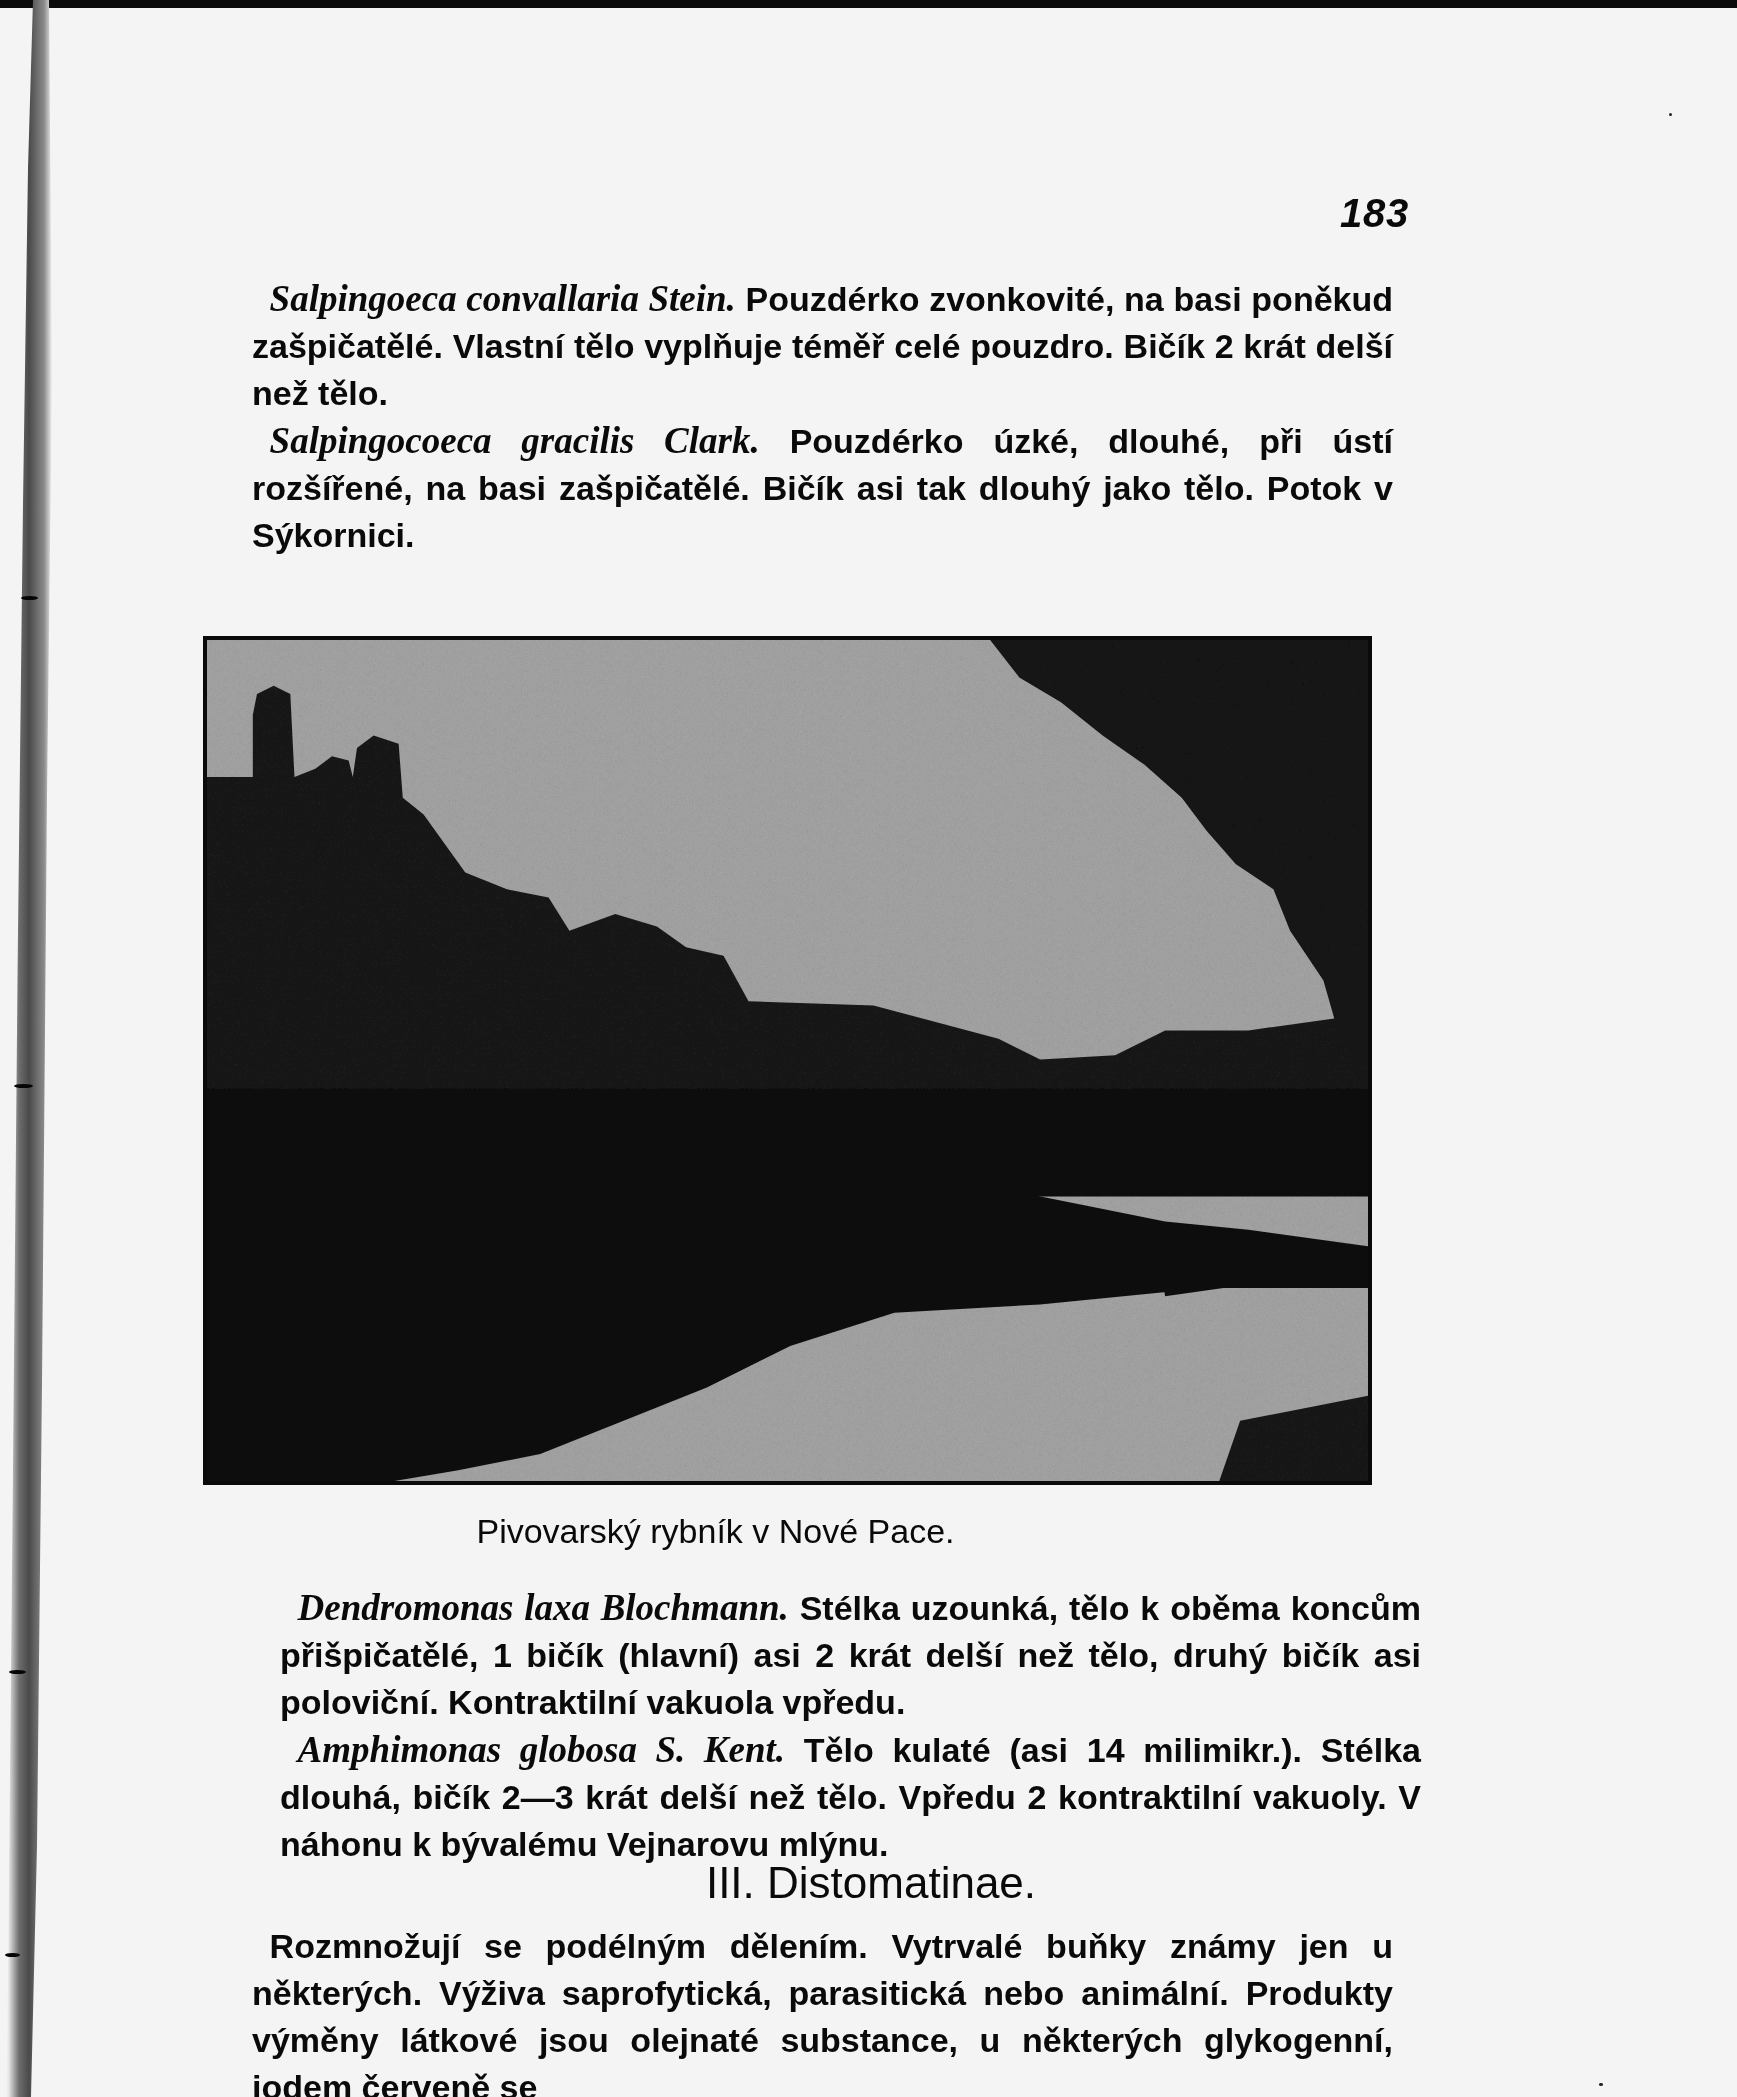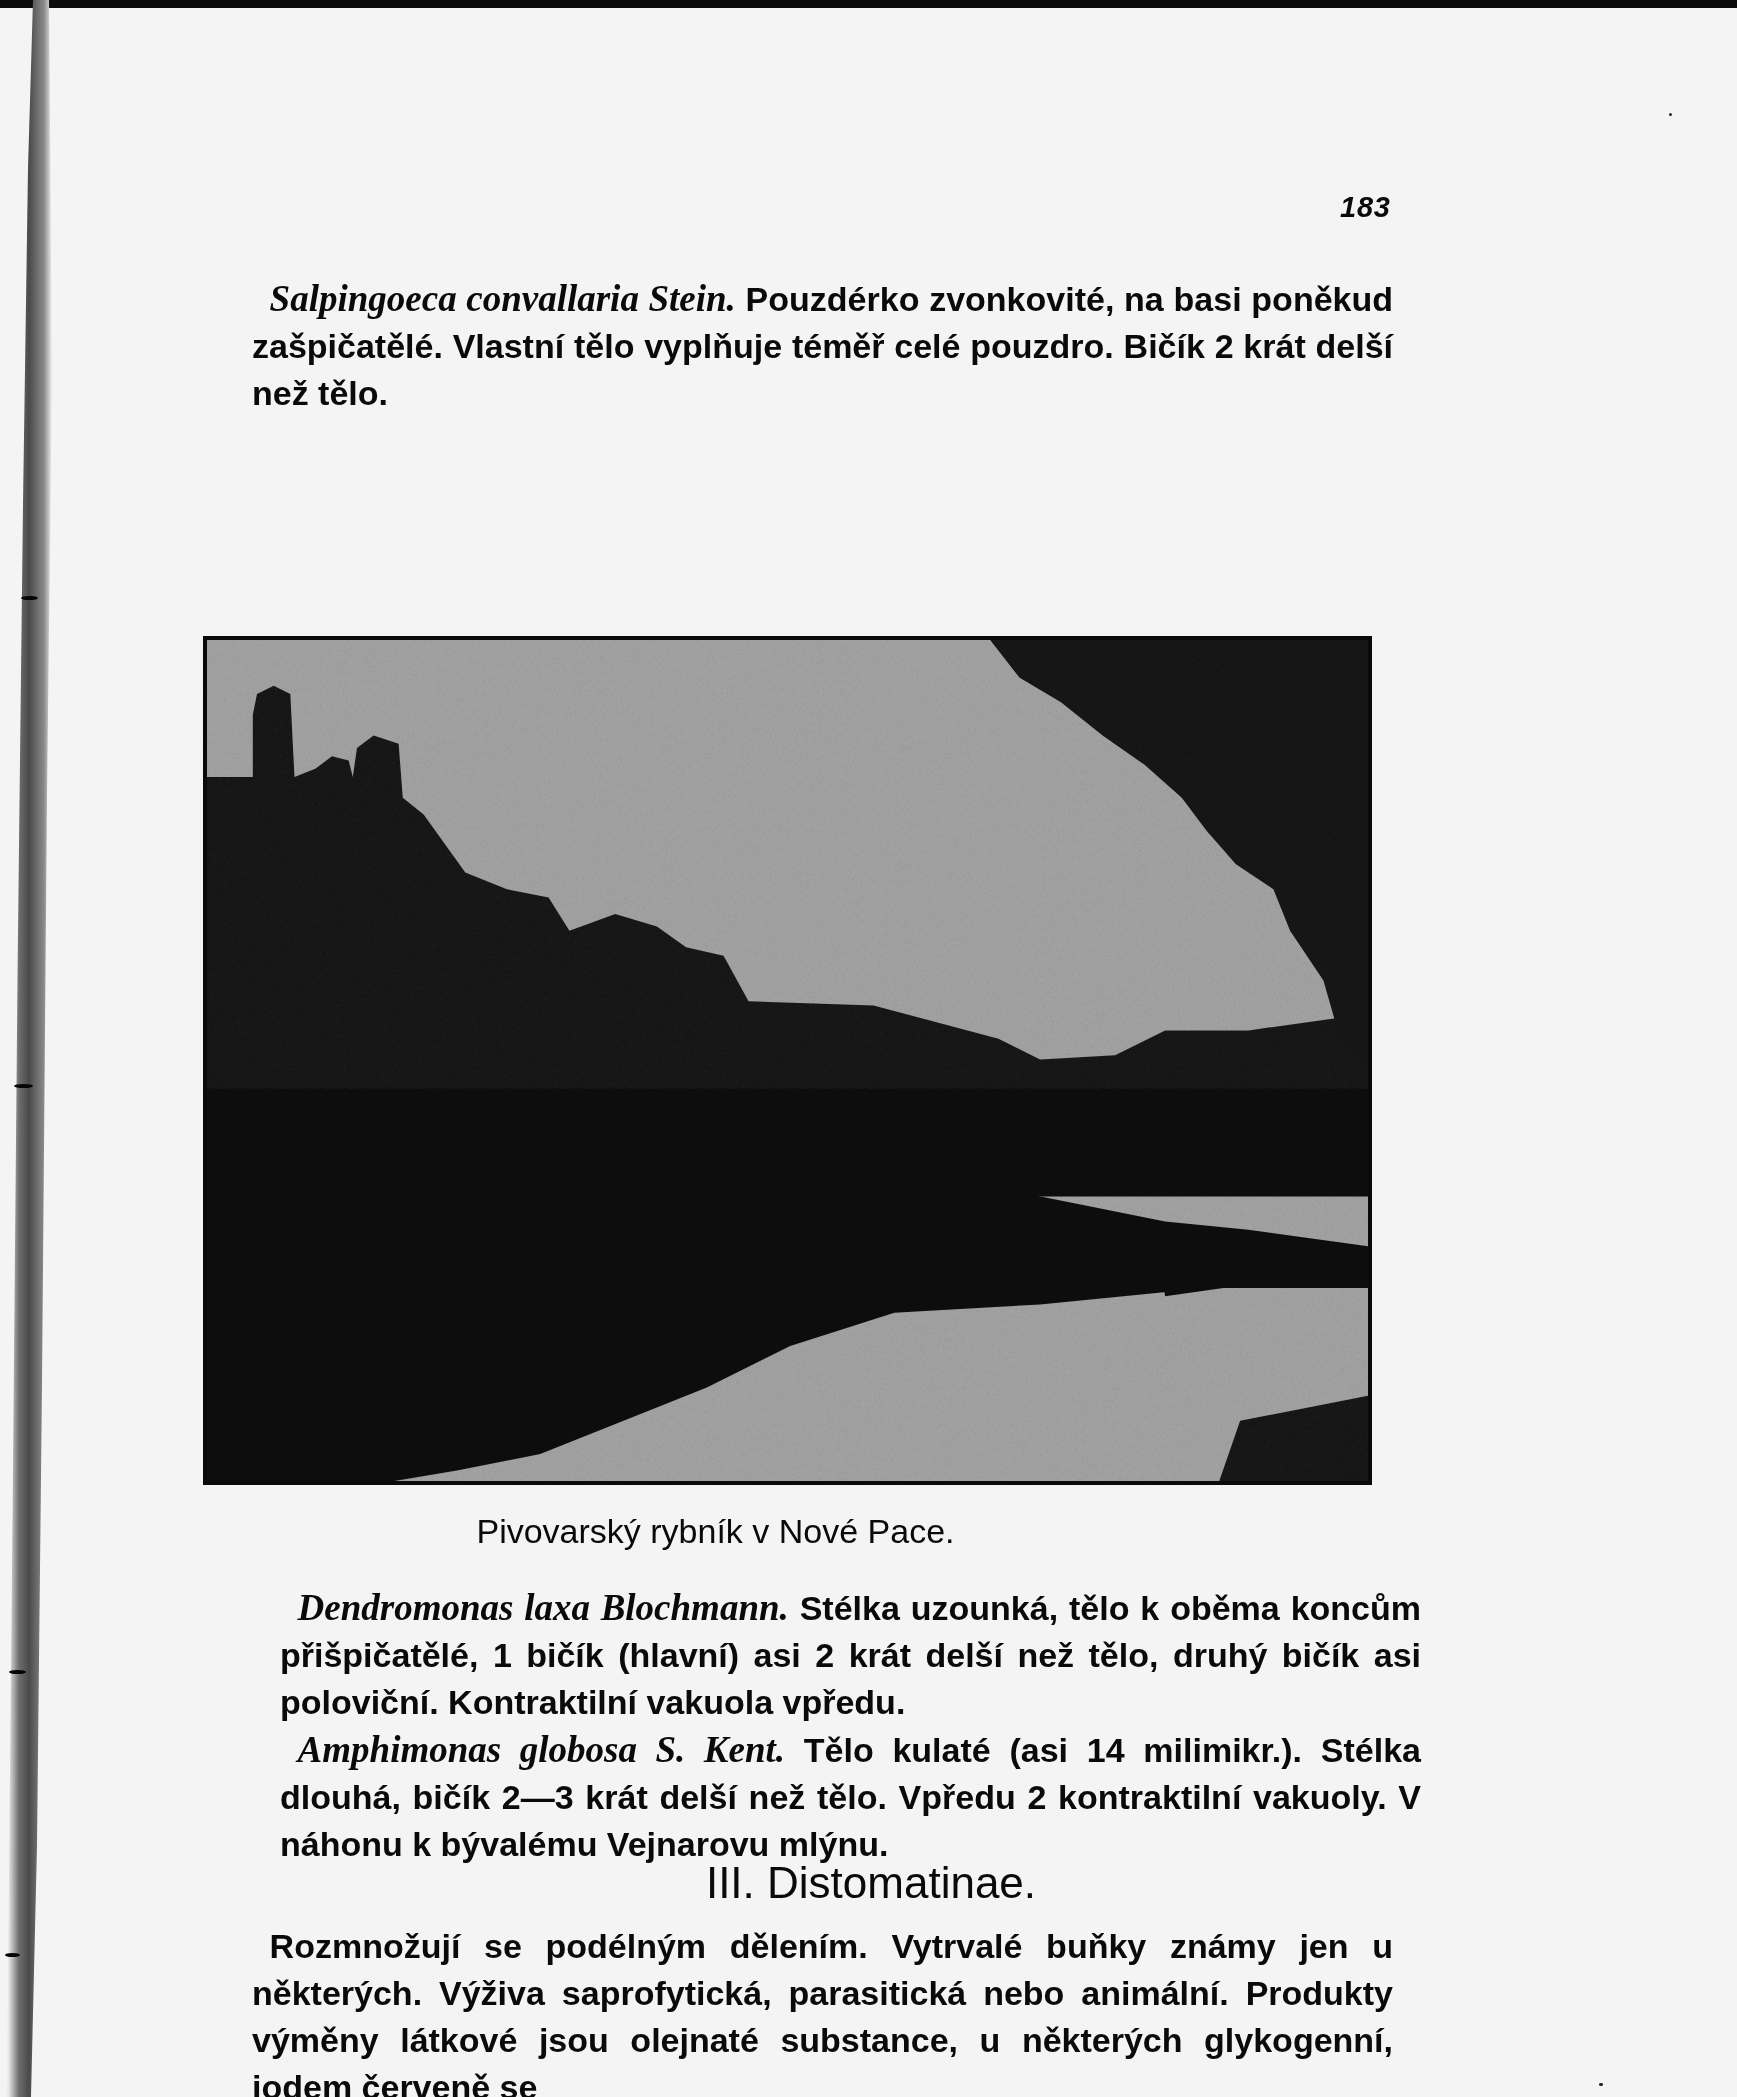--- a/index.html
+++ b/index.html
@@ -11,21 +11,21 @@
   }
   .top-edge { position:absolute; left:0; top:0; width:1737px; height:7.6px; background:#0b0b0b; }
   .binding {
     position:absolute; left:0; top:0; width:55px; height:2402px;
     background:linear-gradient(90deg,#fdfdfd 0,#e9e9e9 8.4px,#6d6d6d 19px,#4a4a4a 29px,#8a8a8a 44px,#efefef 52px,#f4f4f4 55px);
     clip-path:polygon(33px 0,49px 0,52px 378px,47px 797px,42px 1384px,37px 1846px,29px 2181px,14.7px 2402px,3.4px 2402px,7.6px 2014px,12.6px 1510px,17.6px 965px,23px 503px,28px 168px);
   }
   .binding-mark { position:absolute; background:#050505; height:4.2px; border-radius:50%; }
   .page-number {
     position:absolute; left:1340px; top:191px;
-    font-size:29px; font-style:italic; font-weight:bold; letter-spacing:0.8px;
+    font-size:40px; font-style:italic; font-weight:bold; letter-spacing:0.8px;
   }
   .text-block { position:absolute; left:252px; width:1141px; font-size:34px; line-height:47px; }
   .text-block p { margin:0; text-align:justify; text-align-last:left;font-weight:bold; }
   .text-block p.indent { text-indent:17.6px; }
   .sp { font-style:italic; font-family:"Liberation Serif", "DejaVu Serif", serif; font-size:37px; }
   .photo-frame {
     position:absolute; left:203px; top:636px; width:1169px; height:849px;
     border:4.2px solid #0a0a0a; box-sizing:border-box; background:#9b9b9b; overflow:hidden;
   }
   .photo-frame svg { width:100%; height:100%; display:block; }
@@ -44,20 +44,23 @@
 <div class="binding-mark" style="left:5px;top:1953px;width:14.7px;"></div>
 
 <div class="speck" style="left:1669px;top:113px;width:3.4px;height:3.4px;"></div>
 <div class="speck" style="left:1599px;top:2083px;width:4.2px;height:2.5px;"></div>
 
 <div class="page-number">183</div>
 
 <div class="text-block" style="top:275px;">
   <p class="indent">
     <span class="sp">Salpingoeca convallaria Stein.</span><span> Pouzdérko zvonkovité, na basi poněkud zašpičatělé. Vlastní tělo vyplňuje téměř celé pouzdro. Bičík 2 krát delší než tělo.</span>
+  </p>
+  <p class="indent">
+    <span class="sp">Salpingocoeca gracilis Clark.</span><span> Pouzdérko úzké, dlouhé, při ústí rozšířené, na basi zašpičatělé. Bičík asi tak dlouhý jako tělo. Potok v Sýkornici.</span>
   </p>
 </div>
 
 <div class="photo-frame">
   <svg viewBox="0 0 2787 2025" preserveAspectRatio="none">
     <defs>
       <filter id="grain" x="0" y="0" width="100%" height="100%">
         <feTurbulence type="fractalNoise" baseFrequency="0.9" numOctaves="2" seed="7" result="n"></feTurbulence>
         <feColorMatrix type="saturate" values="0" in="n" result="g"></feColorMatrix>
         <feComponentTransfer in="g" result="g2">

